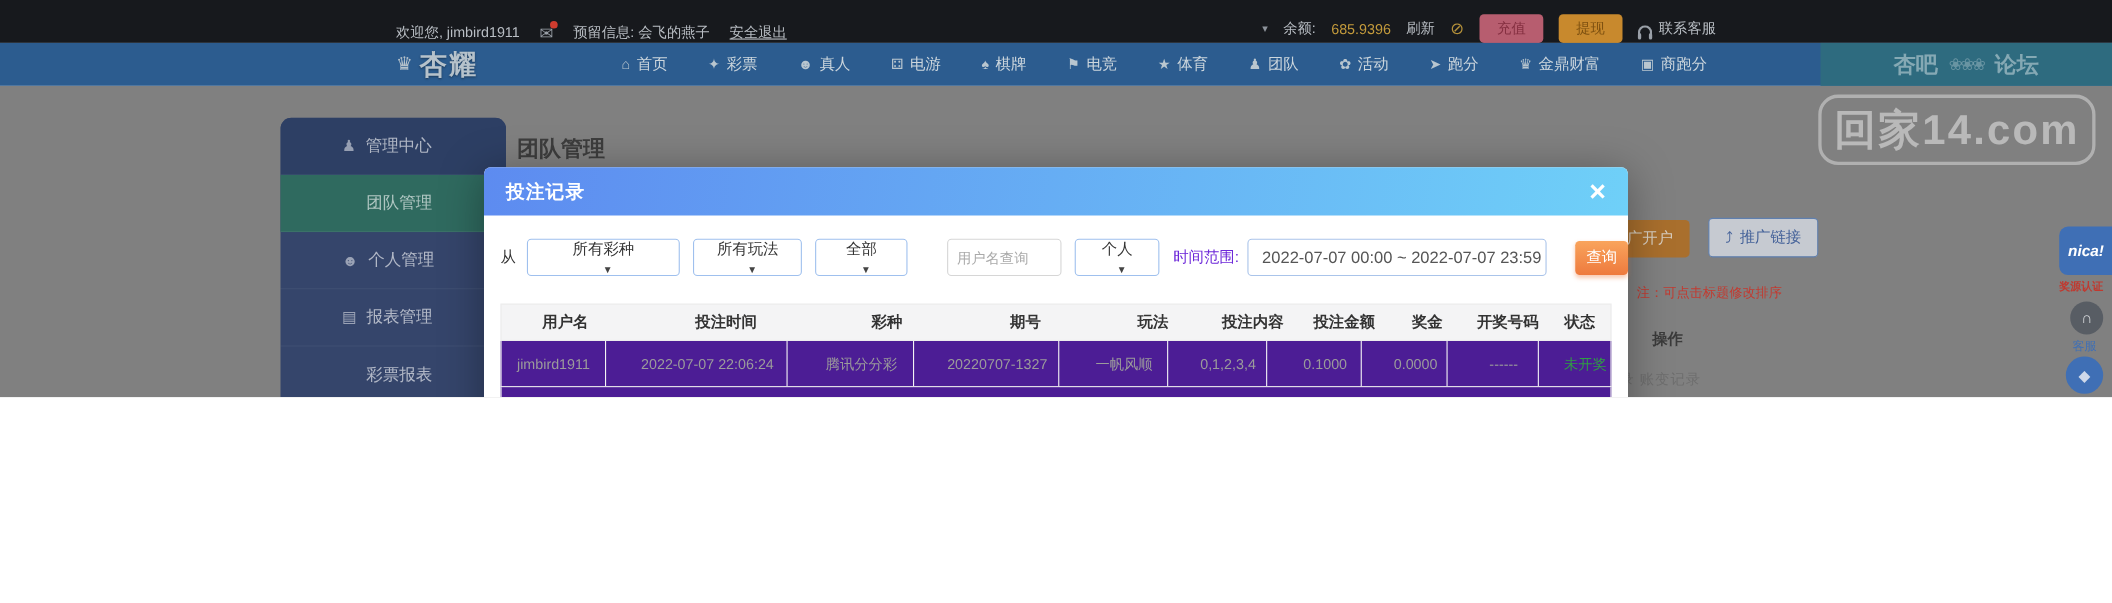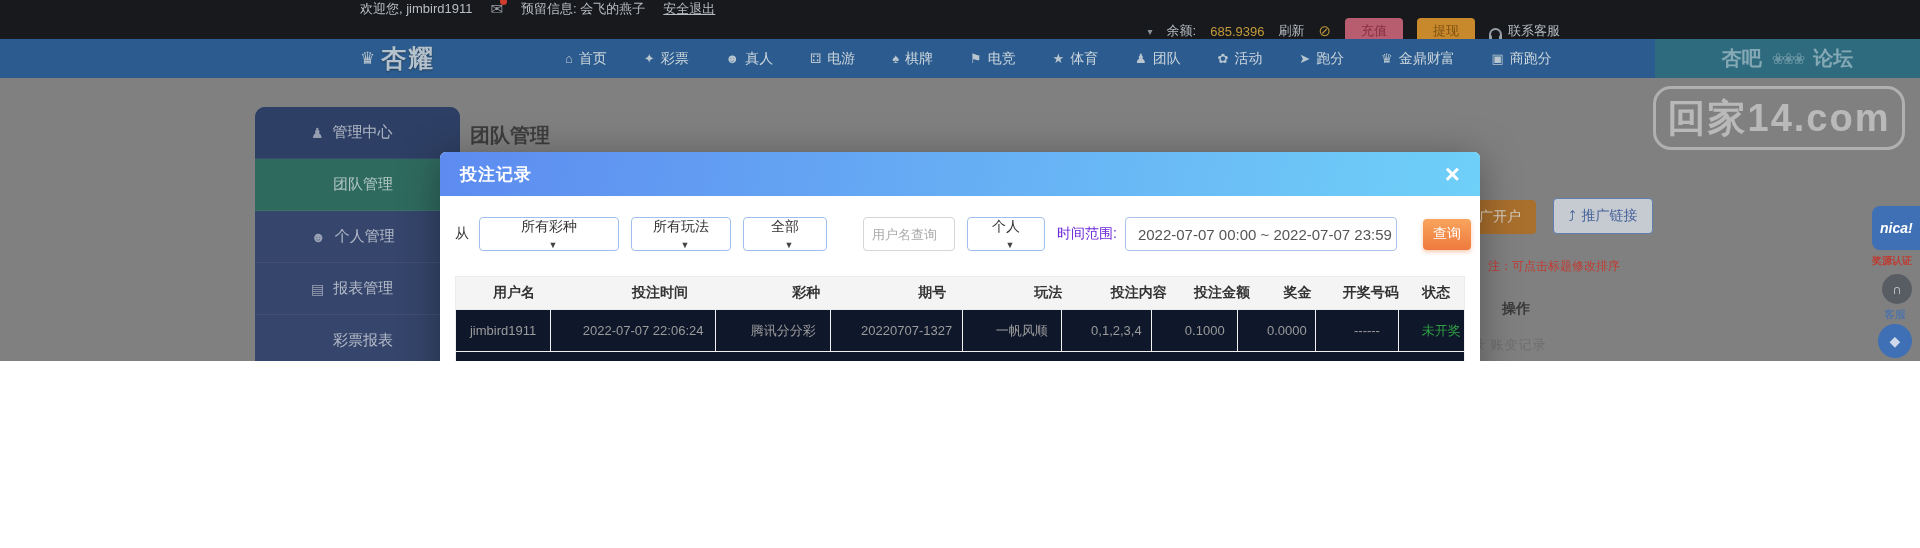--- a/index.html
+++ b/index.html
@@ -1,21 +1,21 @@
 <!DOCTYPE html>
 <html><head>
 <meta charset="utf-8">
 <style>
   * { margin:0; padding:0; box-sizing:border-box; }
   body { font-family:"Liberation Sans","DejaVu Sans",sans-serif; background:#fff; }
   .screen { position:relative; width:1920px; height:548px; overflow:hidden; background:#fff; }
 
   
   .topbar { position:absolute; left:0; top:0; width:1920px; height:39px; background:#17191d; z-index:5; }
-  .topbar-inner { width:1200px; margin:0 auto; height:39px; display:flex; align-items:flex-start; font-size:13px; color:#b9bec4;flex-direction:column; }
+  .topbar-inner { width:1200px; margin:0 auto; height:39px; display:flex; align-items:flex-end; font-size:13px; color:#b9bec4; }
   .tb-left { display:flex; align-items:center; gap:18px; }
   .tb-right { margin-left:auto; display:flex; align-items:center; gap:14px; }
   .mail-wrap { position:relative; font-size:15px; color:#9aa0a8; cursor:pointer; }
   .mail-dot { position:absolute; top:-2px; right:-4px; width:7px; height:7px; border-radius:50%; background:#d03c2f; }
   .tb-link { color:#b9bec4; text-decoration:underline; cursor:pointer; }
   .gold { color:#c49b3c; }
   .tb-caret { font-size:10px; color:#8d939b; }
   .eye-off { color:#b5913a; font-size:15px; cursor:pointer; }
   .tb-btn { border-radius:4px; padding:4px 16px; font-size:13px; cursor:pointer; }
   .btn-recharge { background:#b75d6f; color:#842f40; }
@@ -71,30 +71,30 @@
   .modal-header { height:44px; background:linear-gradient(100deg,#5d8bf0,#6fd0f8); border-radius:6px 6px 0 0; display:flex; align-items:center; padding:0 20px; }
   .modal-title { color:#fff; font-size:17px; font-weight:bold; letter-spacing:1px; }
   .modal-close { margin-left:auto; color:#fff; font-size:26px; font-weight:bold; line-height:1; cursor:pointer; }
 
   .filters { position:absolute; left:0; top:64px; width:100%; height:36px; display:flex; align-items:center; padding-left:15px; }
   .f-label { font-size:14px; color:#333; margin-right:10px; }
   .sel { height:34px; border:1px solid #9fc0ee; border-radius:4px; display:flex; align-items:center; padding:0 10px; font-size:14px; color:#333; cursor:pointer; margin-right:12px; background:#fff;flex-direction:column; }
   .sel .sel-val { flex:1; text-align:center; }
   .sel .caret { font-size:9px; color:#444; margin-left:8px; }
   .sel-lottery { width:140px; } .sel-play { width:100px; } .sel-all { width:84px; } .sel-scope { width:78px; }
-  .uname-input { width:92px; height:34px; border:1px solid #d6d6d6; border-radius:4px; font-size:13px; color:#701a75; padding:0 8px; margin-right:12px; outline:none; font-family:inherit;margin-left:24px; }
+  .uname-input { width:104px; height:34px; border:1px solid #d6d6d6; border-radius:4px; font-size:13px; color:#701a75; padding:0 8px; margin-right:12px; outline:none; font-family:inherit;margin-left:24px; }
   .uname-input::placeholder { color:#aaa; }
   .range-label { font-size:14px; color:#6d28d9; margin-right:8px; white-space:nowrap; }
   .datebox { width:272px; height:34px; border:1px solid #aac4ea; border-radius:4px; display:flex; align-items:center; padding:0 8px 0 12px; font-size:15px; color:#555; cursor:pointer; }
   .datebox .dval { flex:1; white-space:nowrap; }
   .btn-search { width:48px; height:31px; margin-left:26px; background:linear-gradient(180deg,#f9a45c,#ee7a3e); border:none; border-radius:4px; color:#fff; font-size:14px; cursor:pointer; box-shadow:0 2px 4px rgba(238,122,62,.4); font-family:inherit; }
 
   .btable { position:absolute; left:15px; right:15px; top:124px; }
   .t-head { display:flex; background:#f4f4f5; height:34px; align-items:center; border:1px solid #ececec; }
-  .t-row { display:flex; background:#0f172a; height:42px; align-items:center; border:1px solid #f0f0f0; border-top:none;gap:20px; }
+  .t-row { display:flex; background:#4c1d95; height:42px; align-items:center; border:1px solid #f0f0f0; border-top:none;gap:20px; }
   .th, .td { text-align:center; overflow:hidden; white-space:nowrap; }
   .th { font-size:14px; font-weight:bold; color:#333; }
   .td { font-size:13px; color:#9b9b9b; border-right:1px solid #f4f4f5; height:100%; display:flex; align-items:center; justify-content:center; }
   .td:last-child { border-right:none; }
   .c1{width:11.5%;} .c2{width:17.5%;} .c3{width:11.5%;} .c4{width:13.5%;} .c5{width:9.5%;}
   .c6{width:8.5%;} .c7{width:8%;} .c8{width:7%;} .c9{width:7.5%;} .c10{width:5.5%;}
   .status-green { color:#2f9e44 !important; }
   .t-row.partial { height:30px; }
 </style>
 </head>

